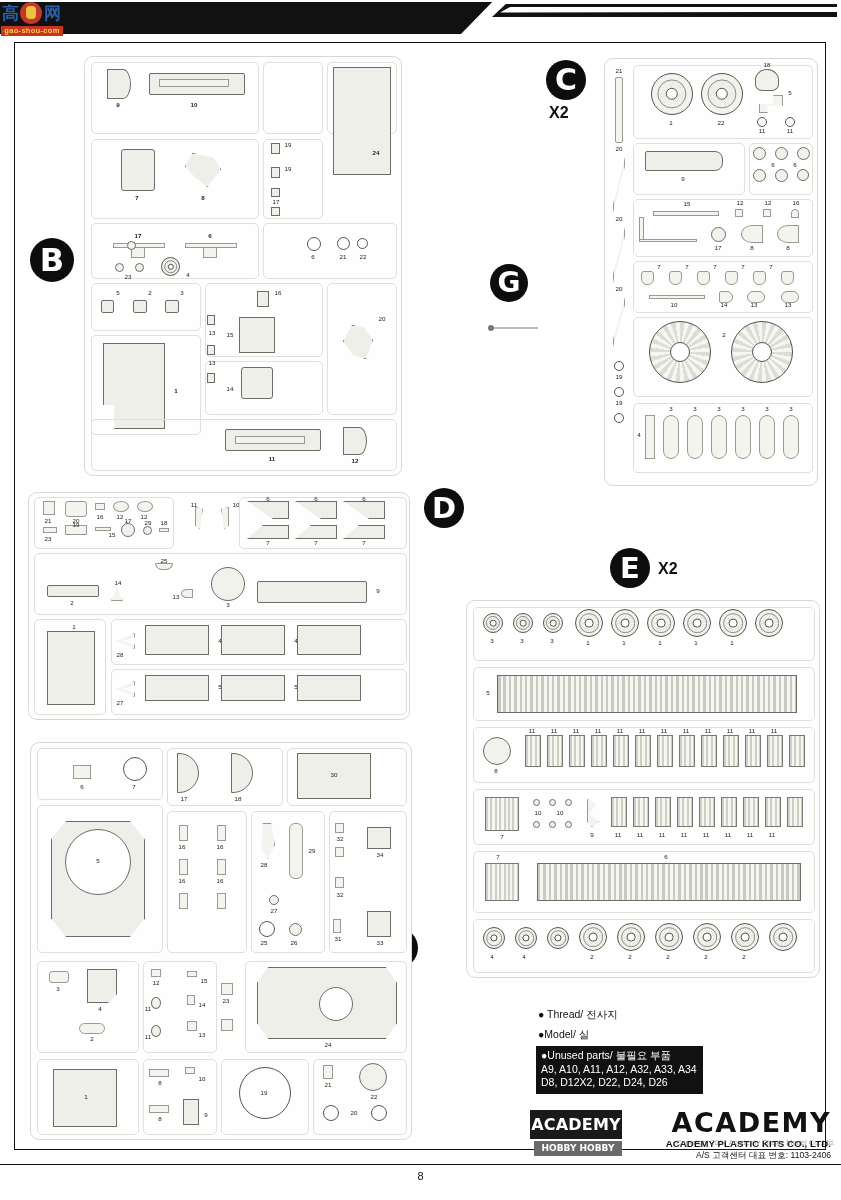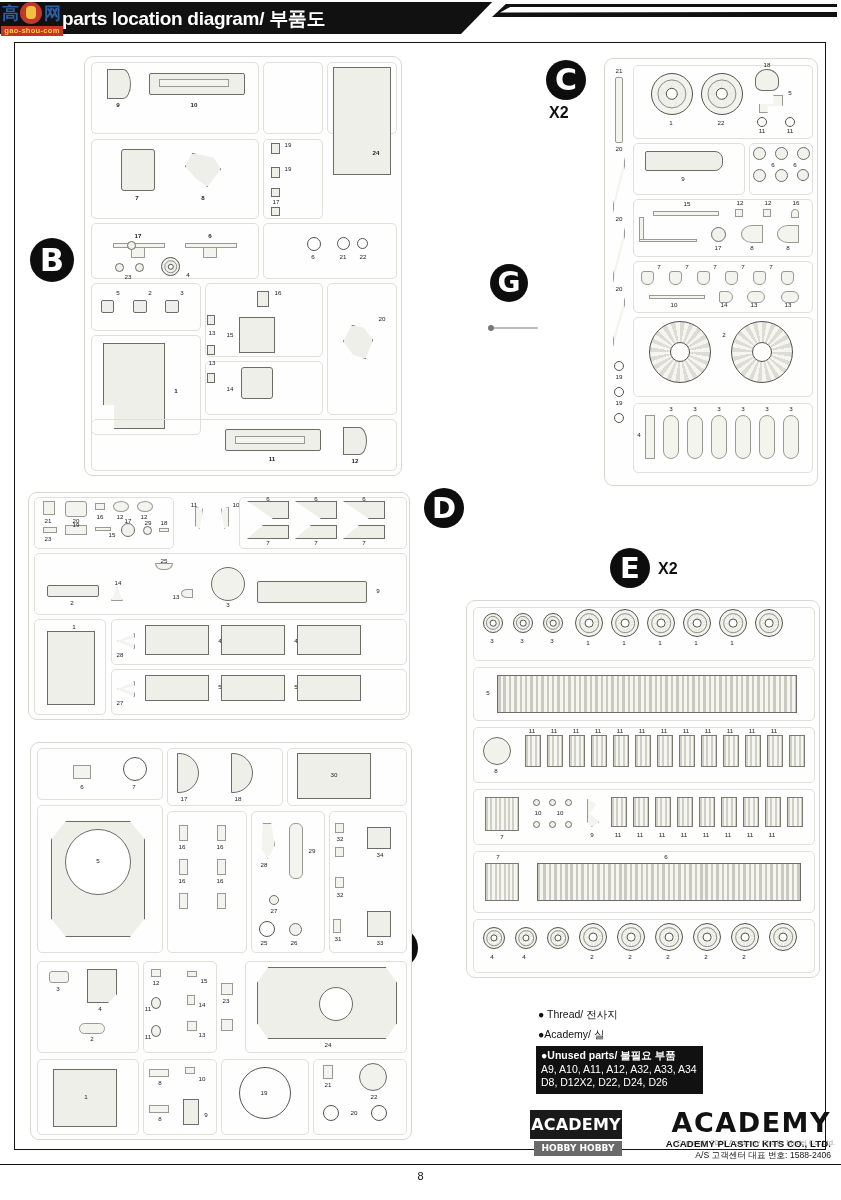--- a/index.html
+++ b/index.html
@@ -87,21 +87,21 @@
      background:repeating-linear-gradient(90deg,#c9c9c2 0 2.5px,#f6f6f0 2.5px 5.4px);
      border:1px solid #6d6d66;box-sizing:border-box;}
   .track-row{position:absolute;
      background:repeating-linear-gradient(90deg,#cfcfc8 0 2px,#f7f7f1 2px 4.4px);
      border:1px solid #7a7a73;box-sizing:border-box;}
 
   
   .note{position:absolute;font-size:10.5px;color:#111;white-space:nowrap;}
   #unused-box{position:absolute;background:#111;color:#fff;padding:3px 6px 4px 5px;
      font-size:10.5px;line-height:13.5px;}
-  #unused-box .ub-t{font-weight:bold;}
+  #unused-box .ub-t{font-weight:normal;}
 
   
   #ac1{position:absolute;left:530px;top:1110px;width:92px;height:48px;}
   #ac1-top{position:absolute;left:0;top:0;width:92px;height:29px;background:#1a1a1a;
      color:#fff;font-weight:bold;font-size:16px;text-align:center;line-height:29px;
      letter-spacing:.2px;font-family:"DejaVu Sans",sans-serif;}
   #ac1-bot{position:absolute;left:4px;top:31px;width:88px;height:15px;background:#6a6a6a;
      color:#fff;font-weight:bold;font-size:9px;text-align:center;line-height:15px;
      font-family:"DejaVu Sans",sans-serif;}
   #ac2{position:absolute;left:636px;top:1108px;width:195px;height:50px;text-align:right;}
@@ -112,21 +112,20 @@
 </style>
 </head>
 <body>
 
 <div id="header">
   <div id="header-bar"></div>
   <div id="header-diag"></div>
   <div id="header-slash"></div>
   <div id="header-tail"></div>
   <div id="header-tail2"></div>
-  <div id="header-title">parts location diagram/ 부품도</div>
 
   <div id="wm">
     <div id="wm-badge"></div>
     <div class="wm-ch" style="left:1px;">高</div>
     <div class="wm-ch" style="left:43px;">网</div>
     <div id="wm-red">gao-shou-com</div>
   </div>
 </div>
 
 <div id="frame"></div>
@@ -675,36 +674,36 @@
   <div class="pt-l" style="left:292px;top:322px;width:10px;height:14px;"></div>
   <div class="num" style="left:290px;top:338px;width:14px;">21</div>
   <div class="circ" style="left:328px;top:320px;width:28px;height:28px;"></div>
   <div class="num" style="left:336px;top:350px;width:14px;">22</div>
   <div class="ring" style="left:292px;top:362px;width:16px;height:16px;"></div>
   <div class="ring" style="left:340px;top:362px;width:16px;height:16px;"></div>
   <div class="num" style="left:316px;top:366px;width:14px;">20</div>
 </div>
 
 <div class="note" style="left:538px;top:1008px;">● Thread/ 전사지</div>
-<div class="note" style="left:538px;top:1028px;">●Academy/ 실</div>
+<div class="note" style="left:538px;top:1028px;">●Model/ 실</div>
 
 <div id="unused-box" style="left:536px;top:1046px;">
   <div class="ub-t">●Unused parts/ 불필요 부품</div>
   <div>A9, A10, A11, A12, A32, A33, A34</div>
   <div>D8, D12X2, D22, D24, D26</div>
 </div>
 
 <div id="ac1">
   <div id="ac1-top">ACADEMY</div>
   <div id="ac1-bot">HOBBY HOBBY KITS</div>
 </div>
 
 <div id="ac2">
   <div id="ac2-word">ACADEMY</div>
   <div id="ac2-sub">ACADEMY PLASTIC KITS CO., LTD.</div>
-  <div id="ac2-tel">A/S 고객센터 대표 번호: 1588-2406</div>
+  <div id="ac2-tel">A/S 고객센터 대표 번호: 1103-2406</div>
 </div>
 
 <div id="hs-wm">
   <div id="copyright">Copyright 2017 Academy Plastic Model Co.,Ltd.</div>
 </div>
 <div id="footer-rule"></div>
 <div id="page-no">8</div>
 
 </body></html>

